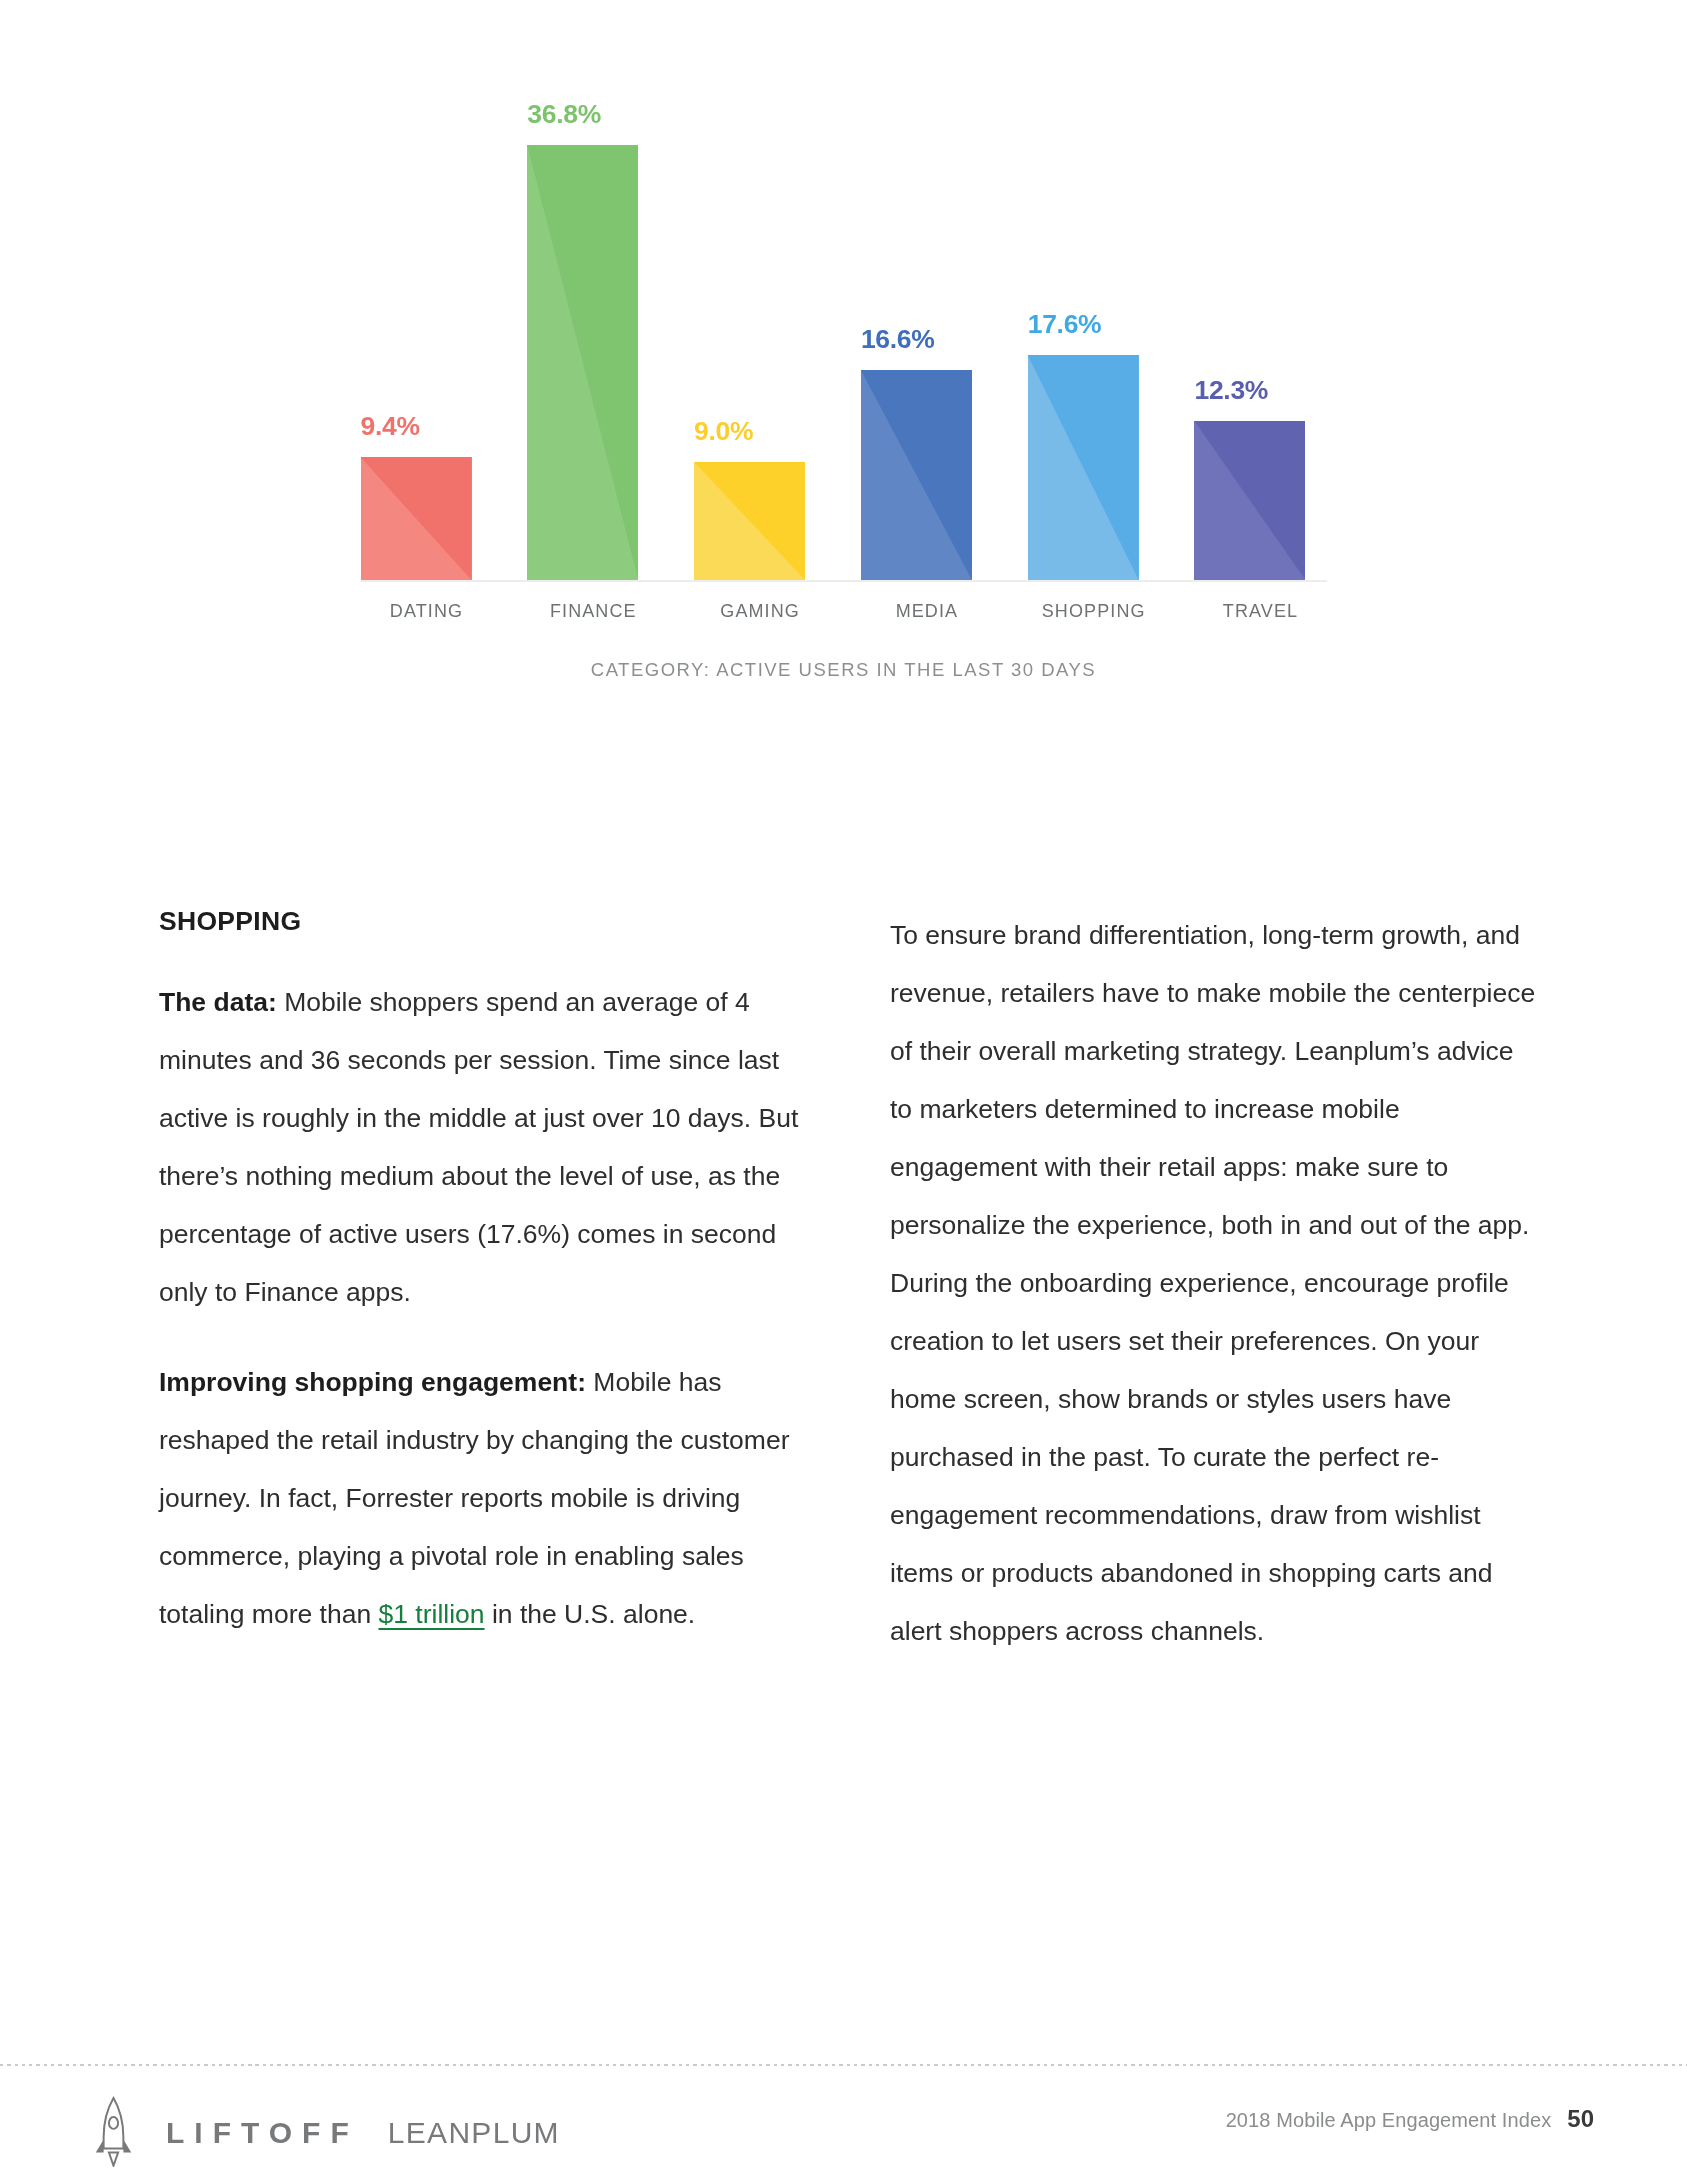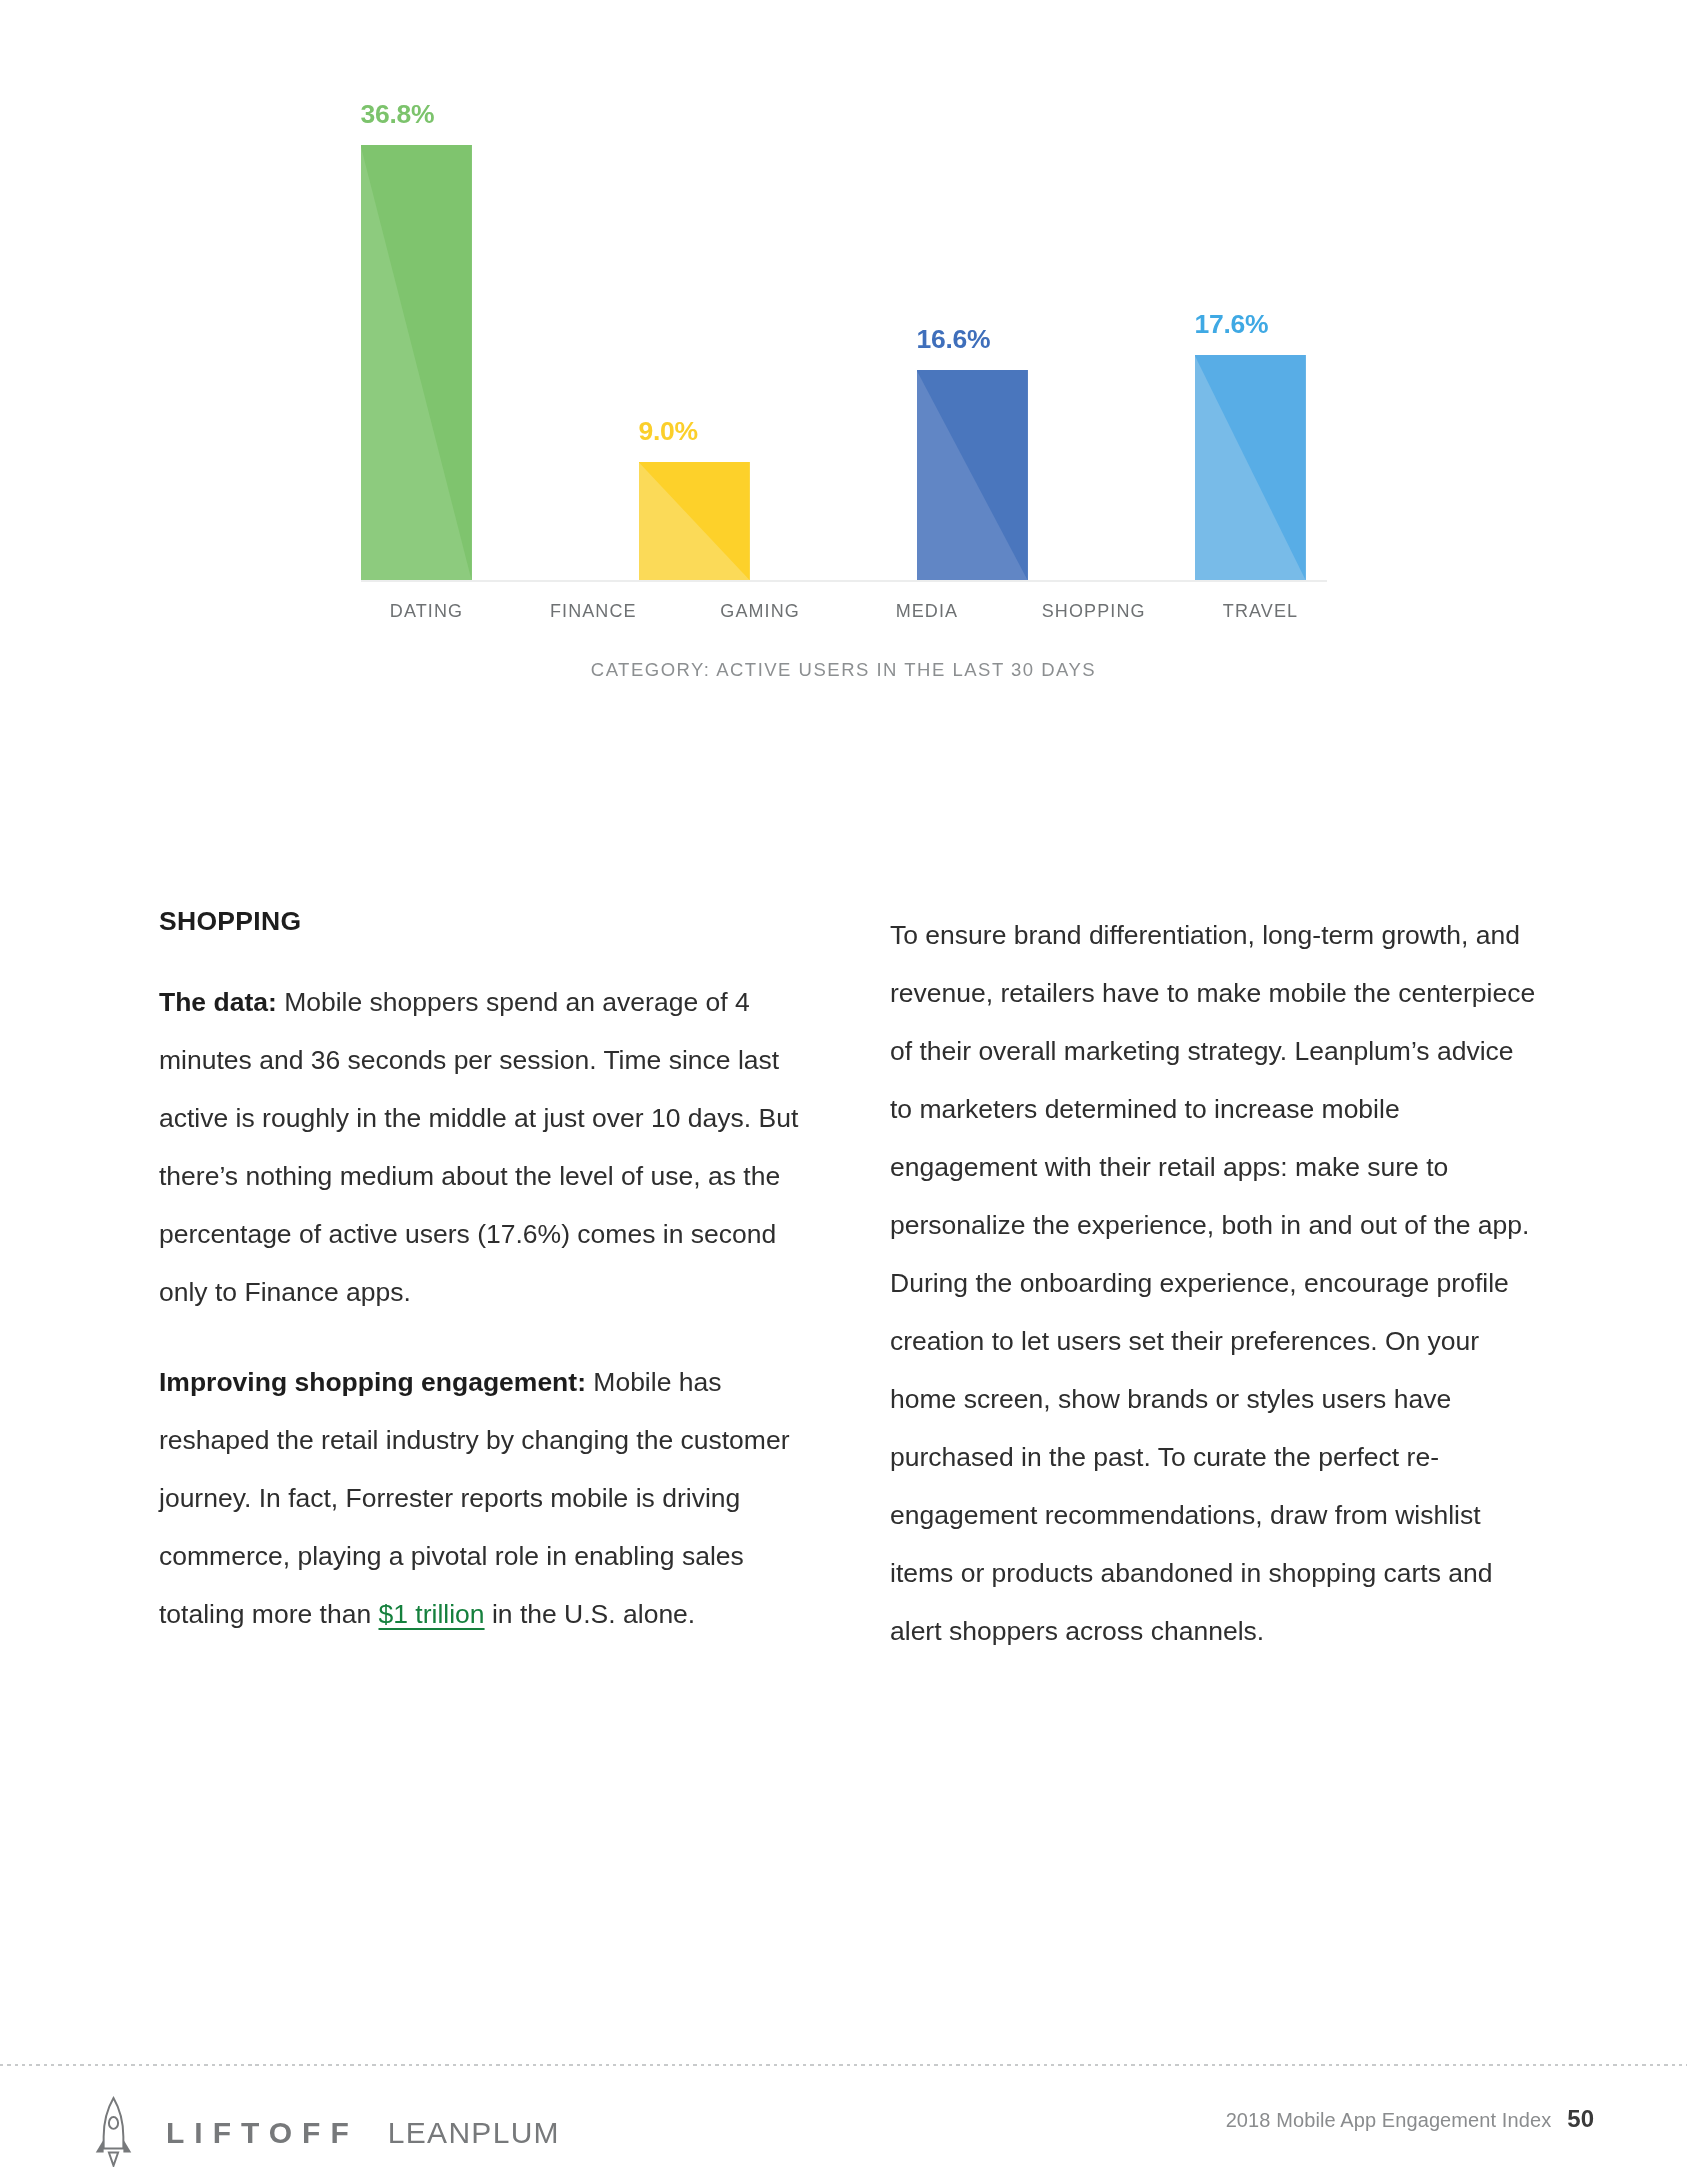--- a/index.html
+++ b/index.html
@@ -187,20 +187,27 @@
   }
 </style>
 </head>
 <body>
 
 <div class="chart-block">
   <div class="plot">
 
     <div class="bars">
 
+      <div class="bar-col">
+        <div class="bar-value" style="color: rgb(240, 114, 106);">9.4%</div>
+        <div class="bar-rect" style="height:123px;">
+          <div class="light" style="background:#f4877f;"></div>
+          <div class="dark" style="background:#f0726a;"></div>
+        </div>
+      </div>
 
       <div class="bar-col">
         <div class="bar-value" style="color: rgb(124, 195, 108);">36.8%</div>
         <div class="bar-rect" style="height:435px;">
           <div class="light" style="background:#8dcb7e;"></div>
           <div class="dark" style="background:#7fc46e;"></div>
         </div>
       </div>
 
       <div class="bar-col">
@@ -220,20 +227,27 @@
       </div>
 
       <div class="bar-col">
         <div class="bar-value" style="color: rgb(63, 169, 228);">17.6%</div>
         <div class="bar-rect" style="height:225px;">
           <div class="light" style="background:#78bbe8;"></div>
           <div class="dark" style="background:#58ade6;"></div>
         </div>
       </div>
 
+      <div class="bar-col">
+        <div class="bar-value" style="color: rgb(90, 94, 174);">12.3%</div>
+        <div class="bar-rect" style="height:159px;">
+          <div class="light" style="background:#7073ba;"></div>
+          <div class="dark" style="background:#5f63b0;"></div>
+        </div>
+      </div>
 
     </div>
 
     <div class="baseline"></div>
 
     <div class="cat-labels">
       <div class="cat-label">DATING</div>
       <div class="cat-label">FINANCE</div>
       <div class="cat-label">GAMING</div>
       <div class="cat-label">MEDIA</div>

